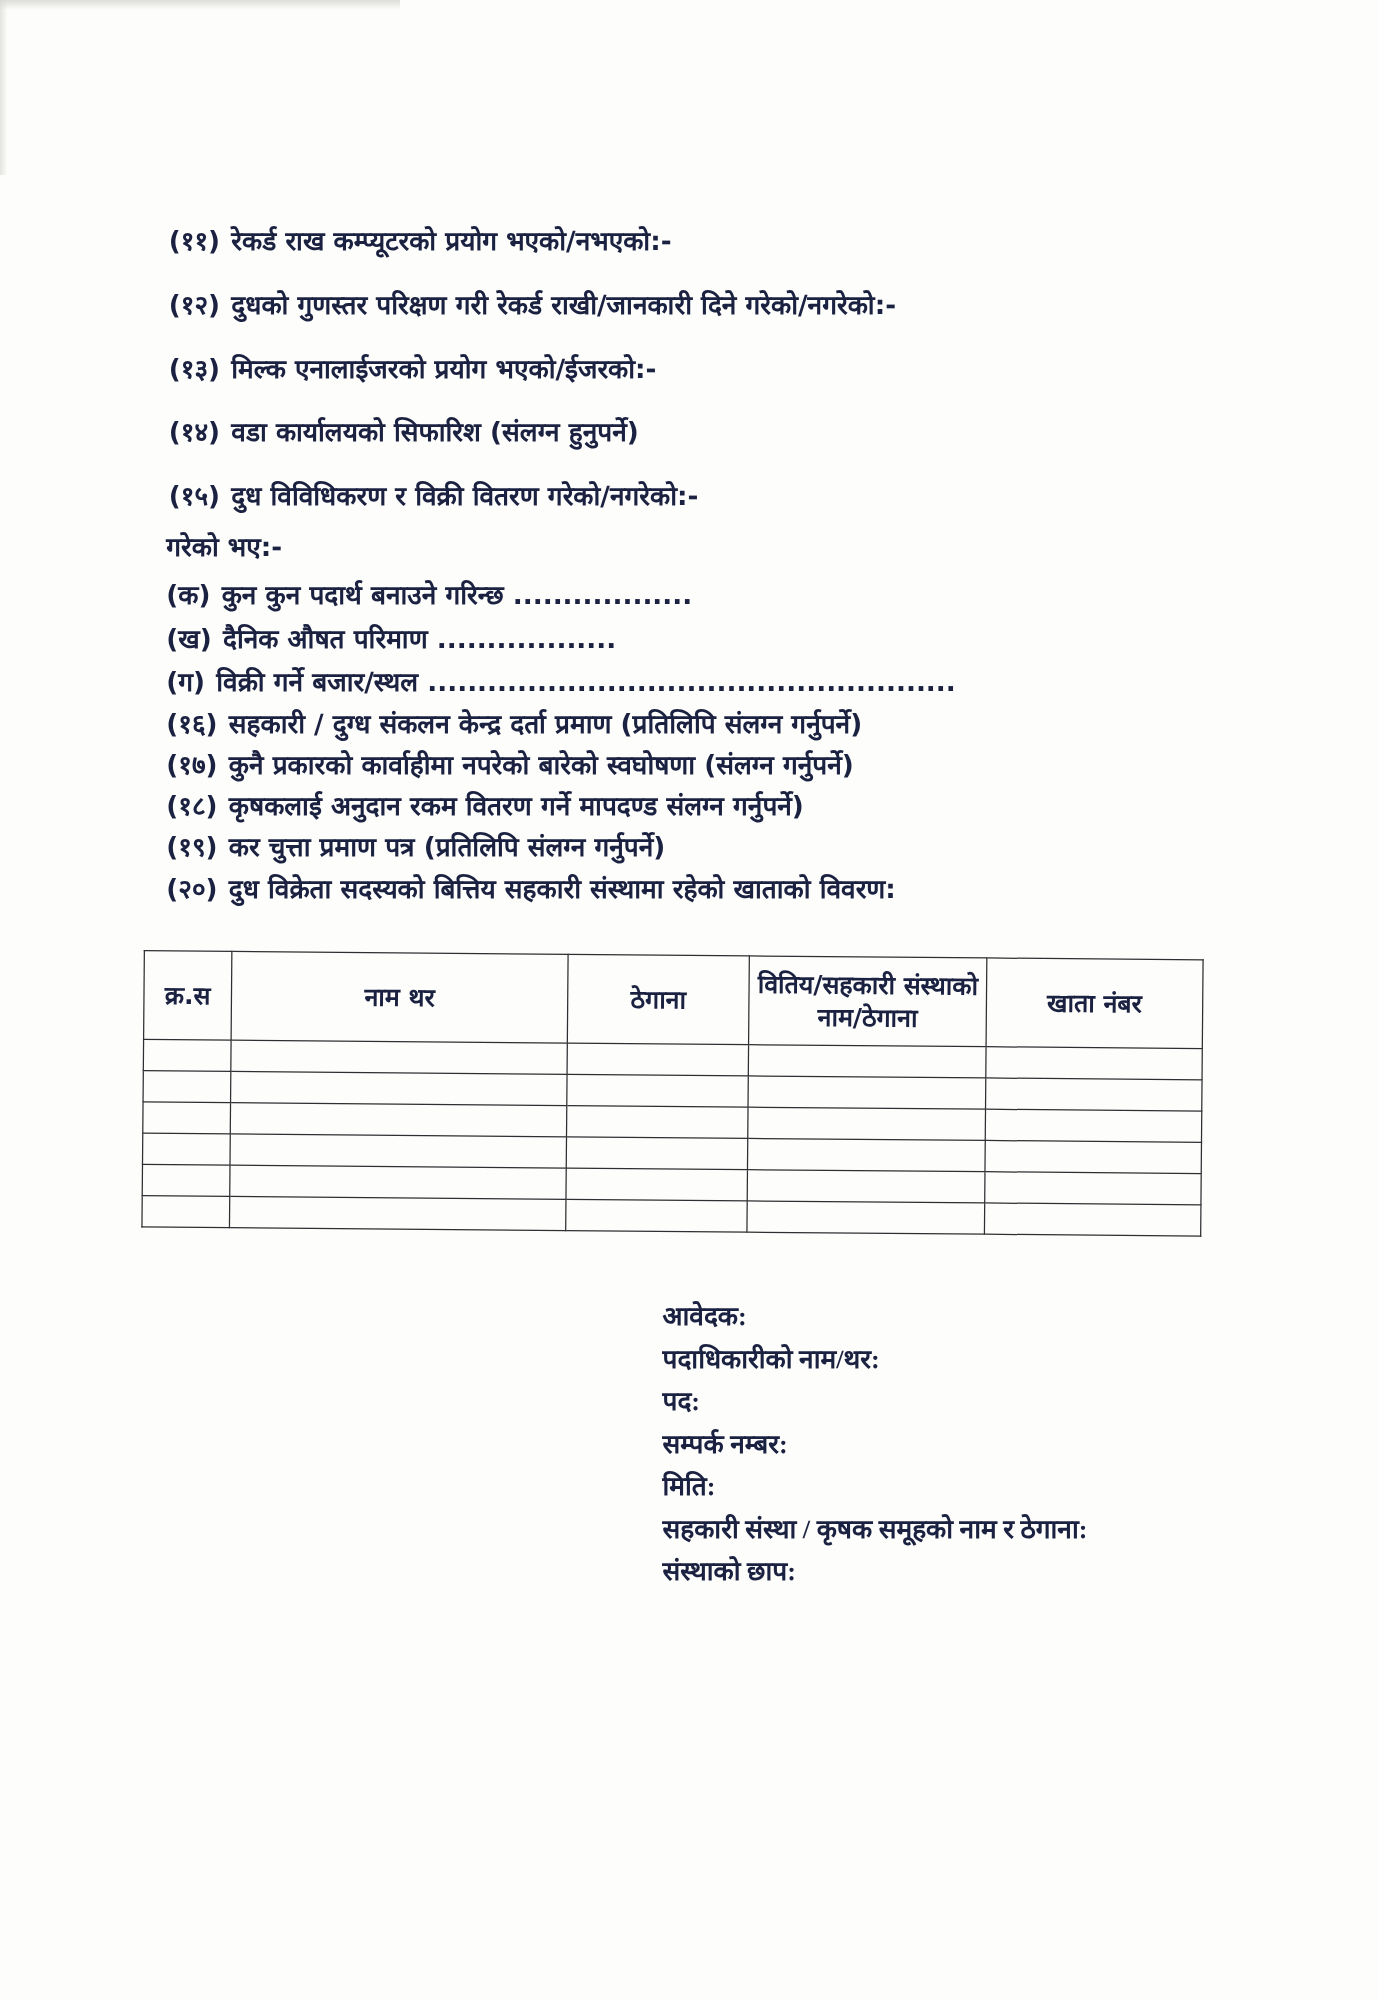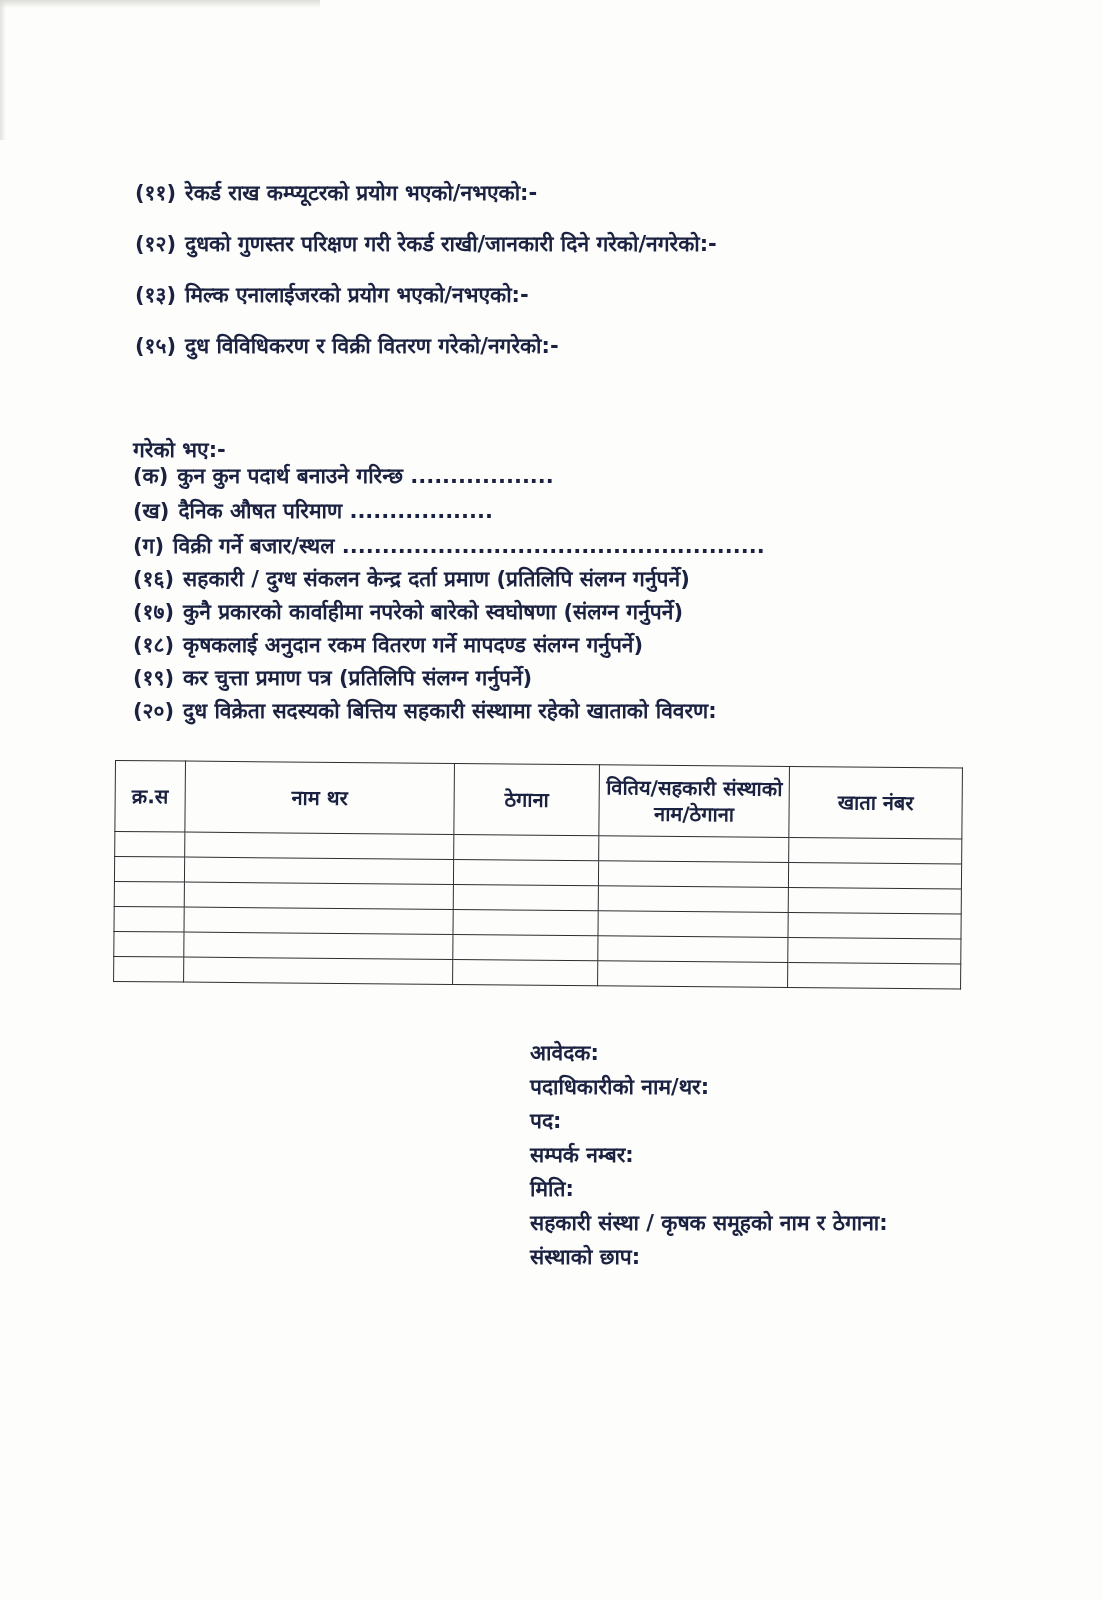--- a/index.html
+++ b/index.html
@@ -24,21 +24,21 @@
     background: linear-gradient(90deg, #d8d8d3, rgba(255,255,255,0));
     opacity: .7;
   }
 
   .item-row { display: flex; gap: 9px; font-size: 21px; line-height: 26px; white-space: nowrap; }
   .num { flex: 0 0 auto; }
 
   .checklist-top { position: absolute; left: 135px; top: 180px; }
   .checklist-top .item-row { margin-bottom: 25px; }
 
-  .gareko { position: absolute; left: 133px; top: 437px; font-size: 21px; line-height: 26px; }
+  .gareko { position: absolute; left: 133px; top: 425px; font-size: 21px; line-height: 26px; }
 
   .sub-list { position: absolute; left: 133px; top: 463px; }
   .sub-list .item-row { margin-bottom: 9px; }
 
   .checklist-bottom { position: absolute; left: 133px; top: 566px; }
   .checklist-bottom .item-row { margin-bottom: 7px; text-align: right; }
 
   .table-wrap {
     position: absolute; left: 115px; top: 760px; width: 847px;
     transform: rotate(0.5deg); transform-origin: left top;
@@ -49,42 +49,46 @@
   table.accounts th, table.accounts td {
     border: 1.6px solid #2f2f33;
   }
   table.accounts th {
     font-size: 20px; line-height: 26px; font-weight: 700;
     text-align: center; vertical-align: middle;
     height: 66px; padding: 2px 6px;
   }
   table.accounts td { height: 24px; padding: 0; }
 
-  .signature-block { position: absolute; left: 530px; top: 1040px; }
+  .signature-block { position: absolute; left: 530px; top: 1040px; font-family: Liberation Serif, serif; }
   .signature-line { font-size: 21px; line-height: 26px; margin-bottom: 8px; white-space: nowrap; }
 </style>
 </head>
 <body>
 
 <div class="page">
   <div class="edge-top"></div>
   <div class="edge-left"></div>
 
   <div class="checklist-top">
       <div class="item-row">
         <span class="num">(११)</span>
         <span class="txt">रेकर्ड राख कम्प्यूटरको प्रयोग भएको/नभएको:-</span>
       </div>
       <div class="item-row">
         <span class="num">(१२)</span>
         <span class="txt">दुधको गुणस्तर परिक्षण गरी रेकर्ड राखी/जानकारी दिने गरेको/नगरेको:-</span>
       </div>
       <div class="item-row">
         <span class="num">(१३)</span>
-        <span class="txt">मिल्क एनालाईजरको प्रयोग भएको/नभएको:-</span>
+        <span class="txt">मिल्क एनालाईजरको प्रयोग भएको/ईजरको:-</span>
+      </div>
+      <div class="item-row">
+        <span class="num">(१४)</span>
+        <span class="txt">वडा कार्यालयको सिफारिश (संलग्न हुनुपर्ने)</span>
       </div>
       <div class="item-row">
         <span class="num">(१५)</span>
         <span class="txt">दुध विविधिकरण र विक्री वितरण गरेको/नगरेको:-</span>
       </div>
     </div>
 
   <div class="gareko">गरेको भए:-</div>
 
   <div class="sub-list">

